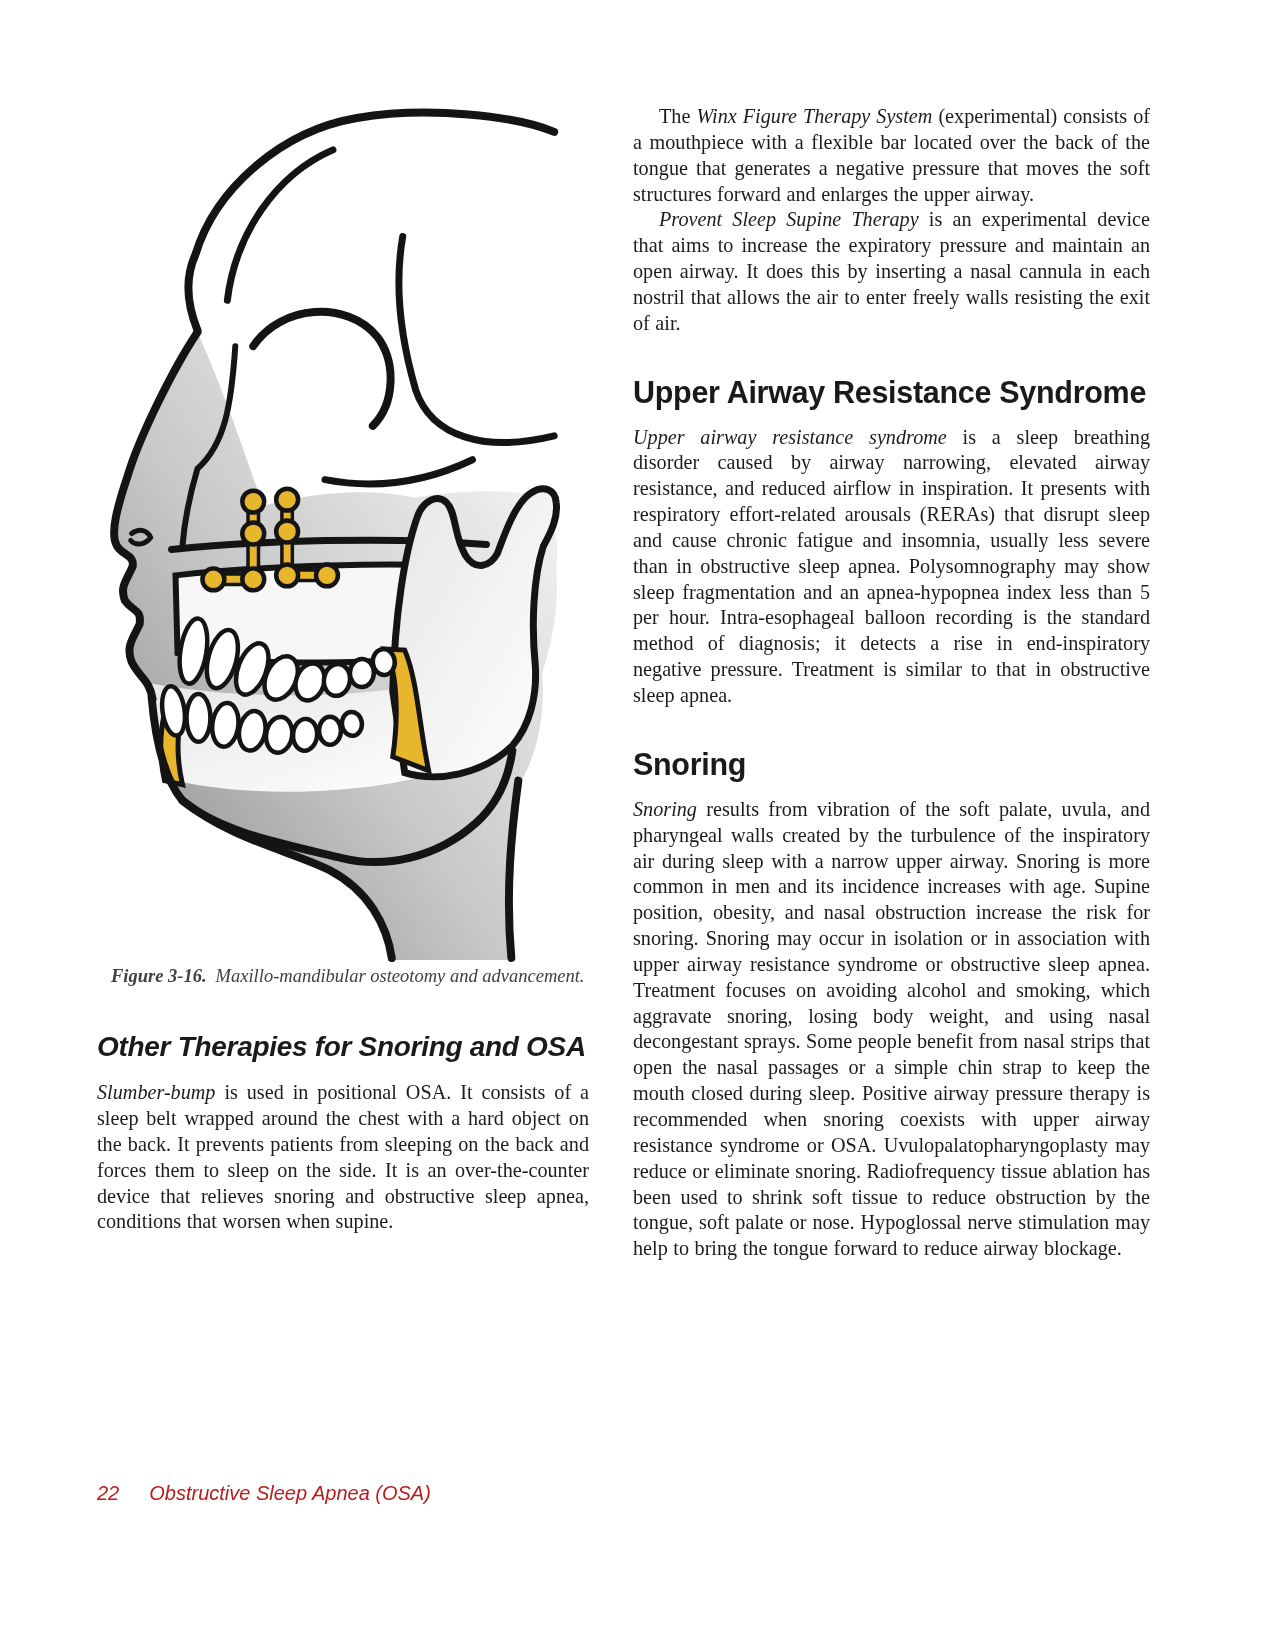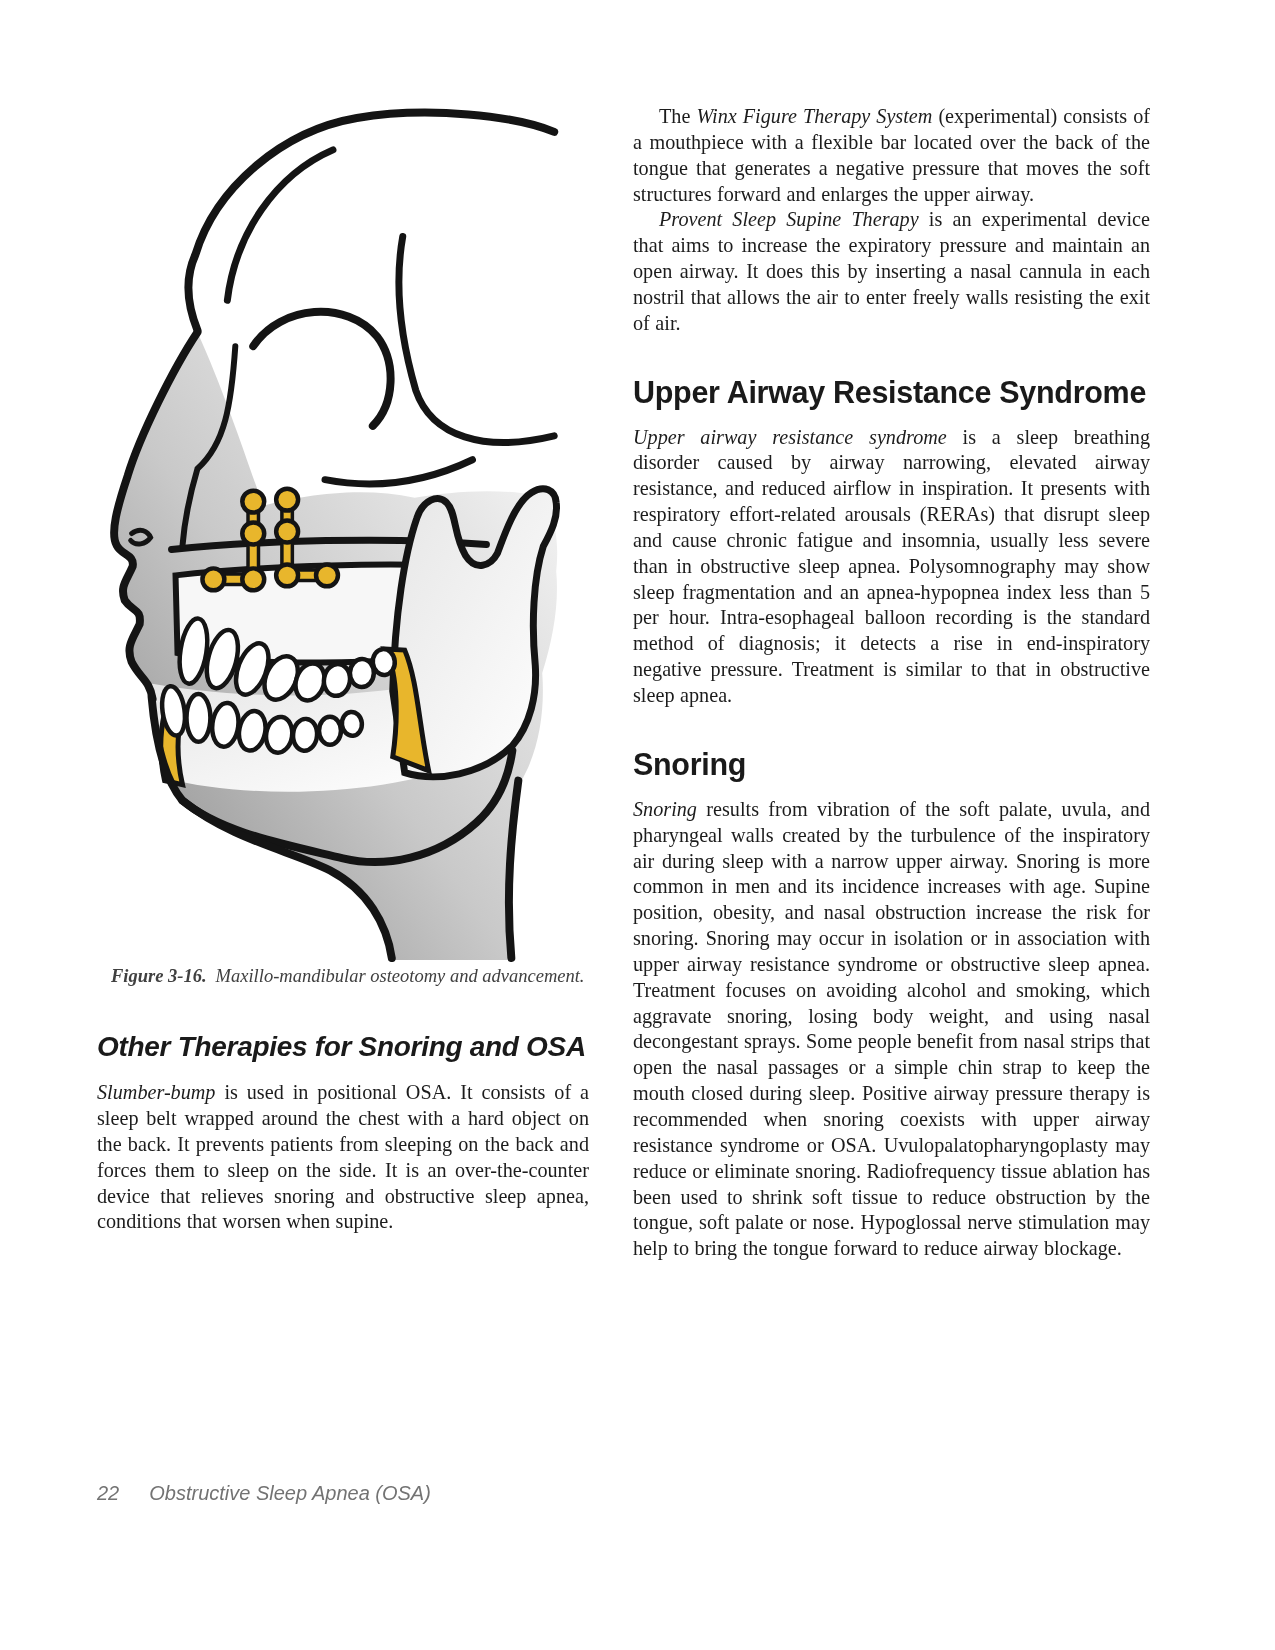--- a/index.html
+++ b/index.html
@@ -27,21 +27,21 @@
     margin:38px 0 14px 0;
   }
   .heading-italic{
     font-family:"Liberation Sans", sans-serif;font-weight:bold;font-style:italic;
     font-size:28px;line-height:1.15;letter-spacing:-0.3px;
     margin:44px 0 17px 0;
   }
   .footer{
     position:absolute;left:97px;top:1482px;
     font-family:"Liberation Sans", sans-serif;font-style:italic;font-size:20px;
-    color:#737373;
+    color:#b91c1c;
   }
   .footer .pgnum{margin-right:30px;}
 </style>
 </head>
 <body>
 
 <div class="page">
 
   <div class="col-left">
 

